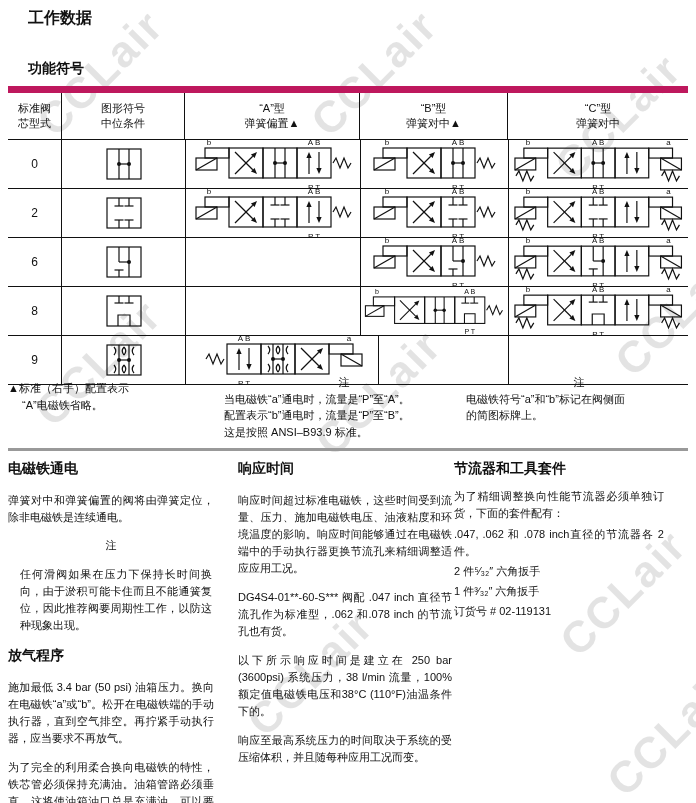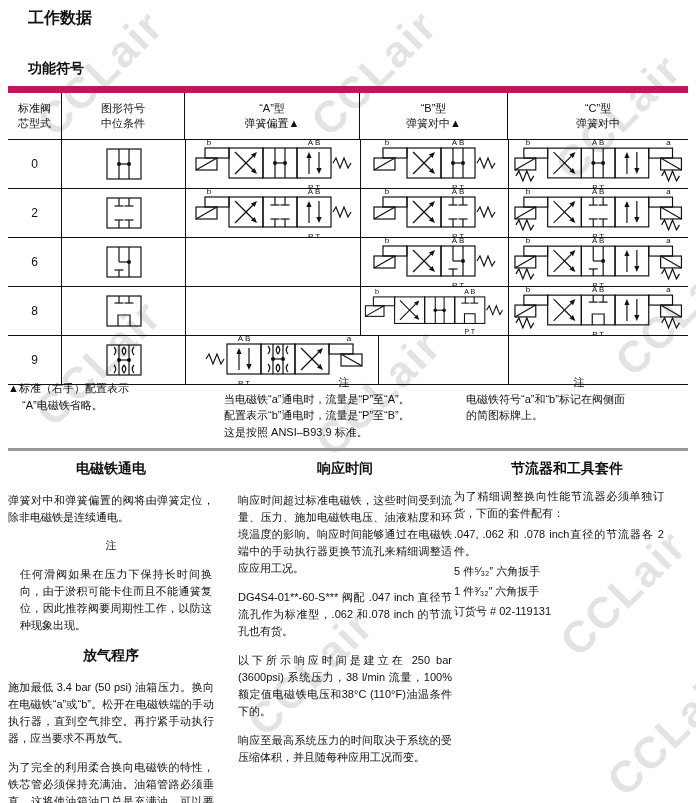--- a/index.html
+++ b/index.html
@@ -26,21 +26,21 @@
   .tnote .ntitle{text-align:center;display:block;}
   .note-left{left:8px;top:380px;width:205px;}
   .note-left .l2{padding-left:14px;}
   .note-mid{left:224px;top:374px;width:240px;}
   .note-right{left:466px;top:374px;width:226px;}
   .divider{position:absolute;left:8px;top:448px;width:680px;height:3px;background:#999;}
   .col{position:absolute;top:458px;font-size:11px;line-height:1.55;text-align:justify;}
   .col1{left:8px;width:206px;}
   .col2{left:238px;width:214px;}
   .col3{left:454px;width:226px;}
-  .col h3{font-size:14px;margin:0 0 8px 0;text-align:center;}
+  .col h3{font-size:14px;margin:0 0 8px 0;text-align:left;}
   .col p{margin:12px 0 11px 0;}
   .note-center{text-align:center;margin:6px 0 2px 0;font-size:11px;}
   .note-indent{padding:0 2px 0 12px;}
   .gap-top{margin-top:14px;}
   .col3 p{margin:0 16px 3px 0;}
   .col3 p.first{margin-bottom:4px;}
 </style>
 </head>
 <body>
 
@@ -554,18 +554,18 @@
       <p>响应时间超过标准电磁铁，这些时间受到流量、压力、施加电磁铁电压、油液粘度和环境温度的影响。响应时间能够通过在电磁铁端中的手动执行器更换节流孔来精细调整适应应用工况。</p>
       <p>DG4S4-01**-60-S*** 阀配 .047 inch 直径节流孔作为标准型，.062 和.078 inch 的节流孔也有货。</p>
       <p>以下所示响应时间是建立在 250 bar (3600psi) 系统压力，38 l/min 流量，100% 额定值电磁铁电压和38°C (110°F)油温条件下的。</p>
       <p>响应至最高系统压力的时间取决于系统的受压缩体积，并且随每种应用工况而变。</p>
     </div>
 
     <div class="col col3">
       <h3>节流器和工具套件</h3>
       <p class="first">为了精细调整换向性能节流器必须单独订货，下面的套件配有：</p>
       <p>.047, .062 和 .078 inch直径的节流器各 2 件。</p>
-      <p>5 件⁵⁄₃₂″ 六角扳手</p>
+      <p>2 件⁵⁄₃₂″ 六角扳手</p>
       <p>1 件³⁄₃₂″ 六角扳手</p>
       <p>订货号 # 02-119131</p>
     </div>
   </div>
 </div>
 
 </body></html>

